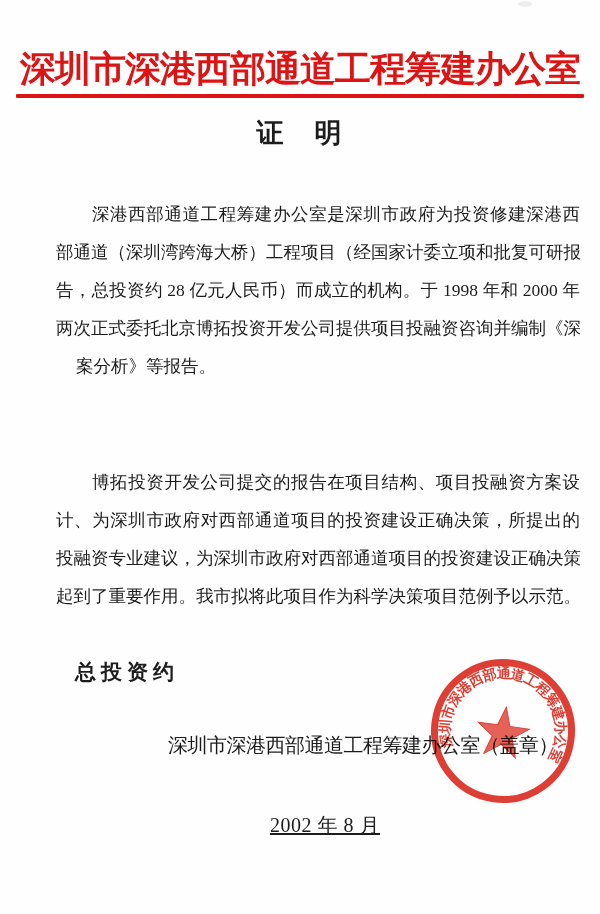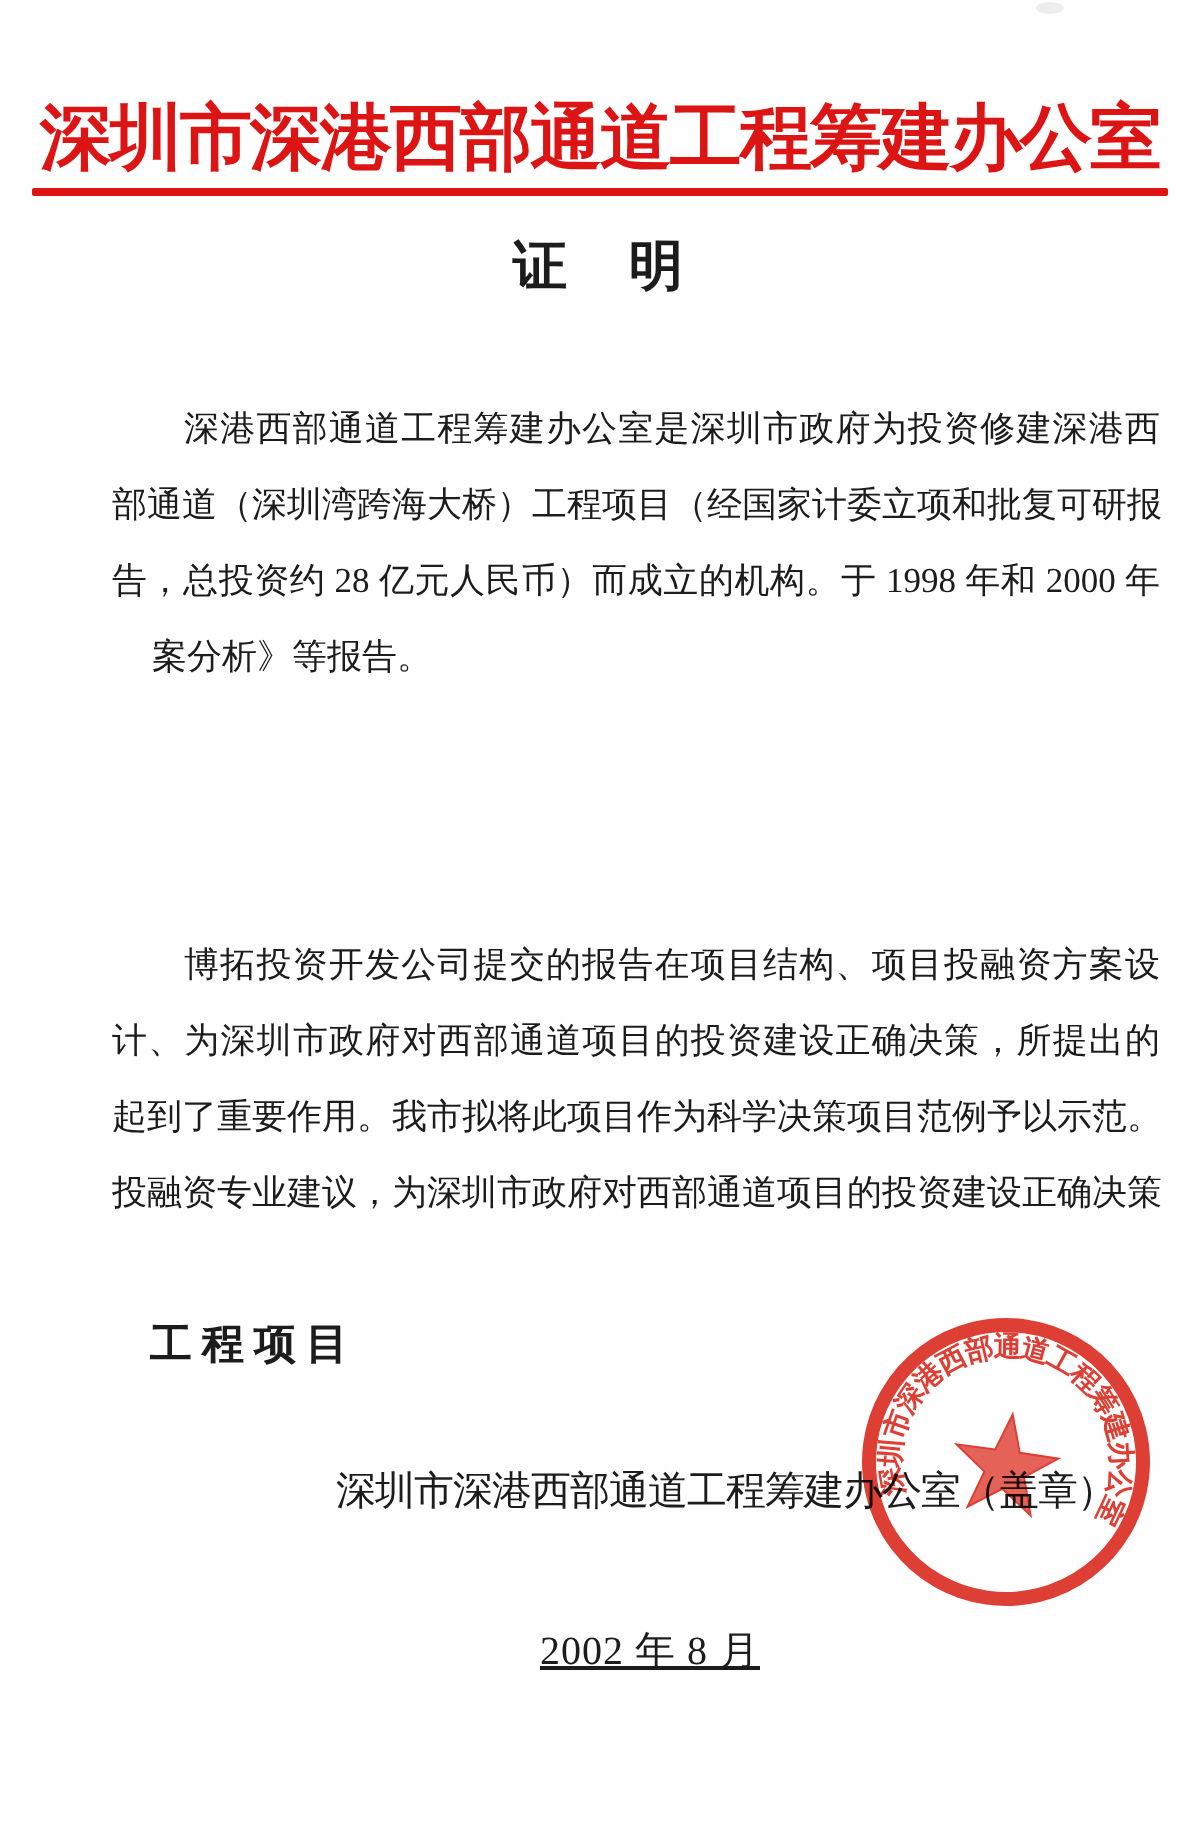--- a/index.html
+++ b/index.html
@@ -113,31 +113,32 @@
   <div class="org-title">深圳市深港西部通道工程筹建办公室</div>
 
   <div class="rule"></div>
 
   <div class="doc-title">证　明</div>
 
   <div class="body-block para-1">
     <div class="body-line indent">深港西部通道工程筹建办公室是深圳市政府为投资修建深港西</div>
     <div class="body-line">部通道（深圳湾跨海大桥）工程项目（经国家计委立项和批复可研报</div>
     <div class="body-line">告，总投资约 28 亿元人民币）而成立的机构。于 1998 年和 2000 年</div>
+    <div class="body-line">两次正式委托北京博拓投资开发公司提供项目投融资咨询并编制《深</div>
     <div class="body-line short">案分析》等报告。</div>
   </div>
 
   <div class="body-block para-2">
     <div class="body-line indent">博拓投资开发公司提交的报告在项目结构、项目投融资方案设</div>
     <div class="body-line">计、为深圳市政府对西部通道项目的投资建设正确决策，所提出的</div>
+    <div class="body-line">投融资专业建议，为深圳市政府对西部通道项目的投资建设正确决策</div>
     <div class="body-line">起到了重要作用。我市拟将此项目作为科学决策项目范例予以示范。</div>
-    <div class="body-line">投融资专业建议，为深圳市政府对西部通道项目的投资建设正确决策</div>
   </div>
 
-  <div class="closing">工程项目</div>
+  <div class="closing">总投资约</div>
 
   <div class="signature">深圳市深港西部通道工程筹建办公室（盖章）</div>
 
   <div class="date">2002 年 8 月</div>
 
   <div class="stamp">
     <svg width="150" height="150" viewBox="0 0 150 150">
       <circle class="stamp-ring" cx="75" cy="75" r="68.5"></circle>
       <polygon class="stamp-star" points="75,51 81.2,69.5 100.7,69.7 85,81.2 90.9,99.8 75,88.5 59.1,99.8 65,81.2 49.3,69.7 68.8,69.5"></polygon>
       <defs>

